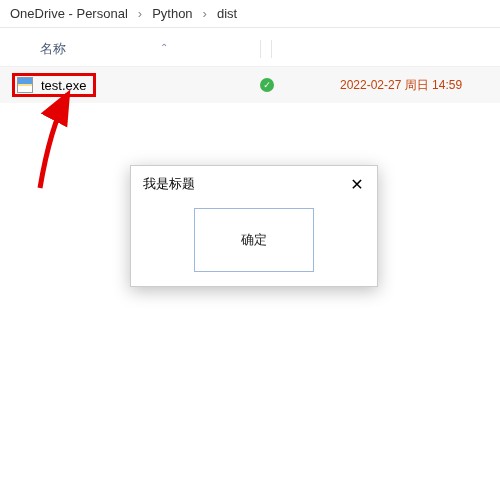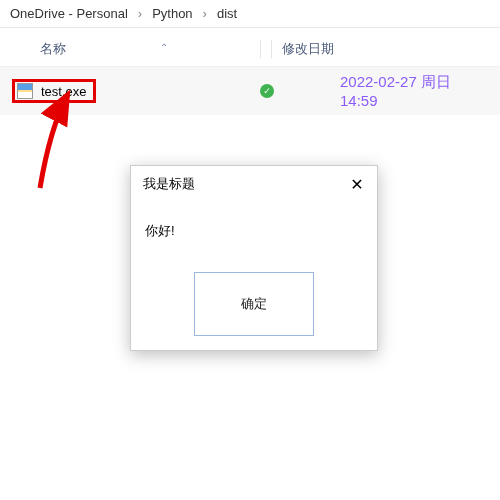--- a/index.html
+++ b/index.html
@@ -11,21 +11,21 @@
     .col-name { flex: 0 0 250px; padding-left: 30px; position: relative; }
     .sort-caret { position: absolute; left: 150px; top: 2px; color: #7a8aa5; font-size: 10px; }
     .col-status { flex: 0 0 80px; }
     .col-date { flex: 1; }
     .vline { width: 1px; height: 18px; background: #e5e5e5; margin-right: 10px; }
     .row { display: flex; align-items: center; padding: 6px 10px; background: #f7f7f7; font-size: 13px; }
     .file-cell { flex: 0 0 250px; display: flex; align-items: center; gap: 6px; padding-left: 2px; }
     .highlight-box { border: 3px solid #e30000; padding: 1px 6px 1px 2px; display: flex; align-items: center; gap: 8px; }
     .file-icon { width: 16px; height: 16px; background: linear-gradient(180deg,#5aa0e6 0 45%, #ffe08a 45% 55%, #fff 55% 100%); border: 1px solid #999; }
     .status-cell { flex: 0 0 80px; display: flex; align-items: center; }
-    .date-cell { flex: 1; color: #8b5cf6; font-size: 15px; }
+    .date-cell { flex: 1; color: #c2410c; font-size: 12px; }
     .status-dot { width: 14px; height: 14px; border-radius: 50%; background: #3fb34f; display: flex; align-items: center; justify-content: center; color: #fff; font-size: 9px; }
     .arrow { position: absolute; left: 30px; top: 88px; pointer-events: none; }
     .dialog { position: absolute; left: 130px; top: 165px; width: 248px; background: #fff; border: 1px solid #ccc; box-shadow: 0 4px 16px rgba(0,0,0,0.25); }
     .dialog-titlebar { display: flex; justify-content: space-between; align-items: center; padding: 8px 10px 6px 12px; font-size: 13px; }
     .dialog-close { width: 20px; height: 20px; display: flex; align-items: center; justify-content: center; font-size: 16px; cursor: pointer; }
     .dialog-body { padding: 22px 14px 24px 14px; font-size: 13px; }
     .dialog-footer { display: flex; justify-content: center; padding: 8px 12px 14px 12px; }
     .ok-btn { width: 120px; padding: 22px 0; border: 1px solid #9cb9dd; background: #fff; font-size: 13px; cursor: pointer; color: #222; }
   </style>
 </head>
@@ -39,21 +39,20 @@
   <span>dist</span>
 </div>
 
 <div class="headers">
   <div class="col-name">
     <span>名称</span>
     <span class="sort-caret">⌃</span>
   </div>
   <div class="vline"></div>
   <div class="vline"></div>
-  <div class="col-date">修改日期</div>
 </div>
 
 <div class="row">
   <div class="file-cell">
     <div class="highlight-box">
       <div class="file-icon"></div>
       <span>test.exe</span>
     </div>
   </div>
   <div class="status-cell">
@@ -69,17 +68,16 @@
     </marker>
   </defs>
   <path d="M 10 100 Q 20 40 38 6" stroke="#e30000" stroke-width="5" fill="none" marker-end="url(#ah)"></path>
 </svg>
 
 <div class="dialog">
   <div class="dialog-titlebar">
     <span>我是标题</span>
     <span class="dialog-close">✕</span>
   </div>
-  <div class="dialog-body">你好!</div>
   <div class="dialog-footer">
     <button class="ok-btn">确定</button>
   </div>
 </div>
 
 </body></html>

